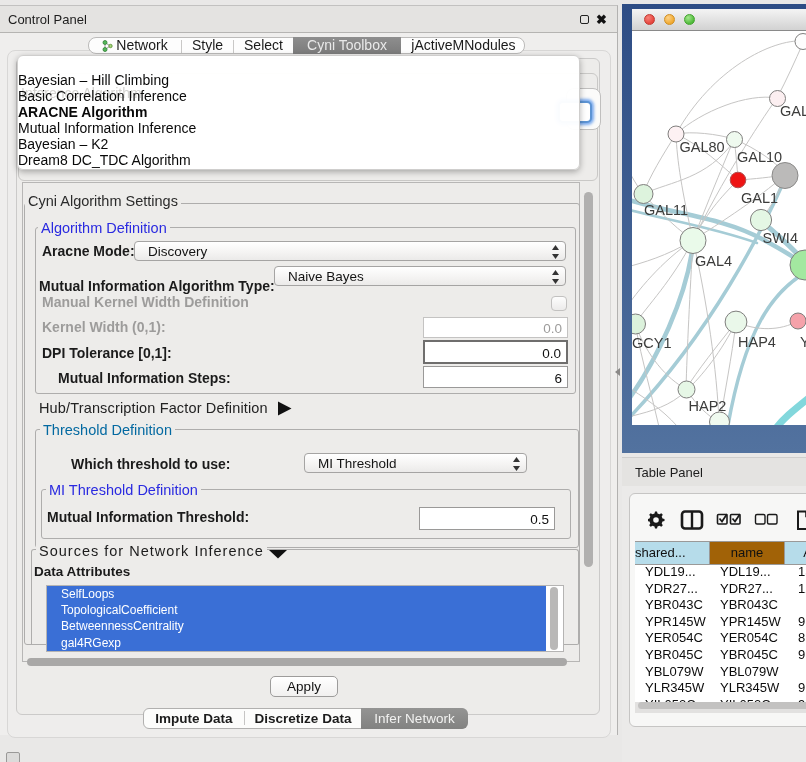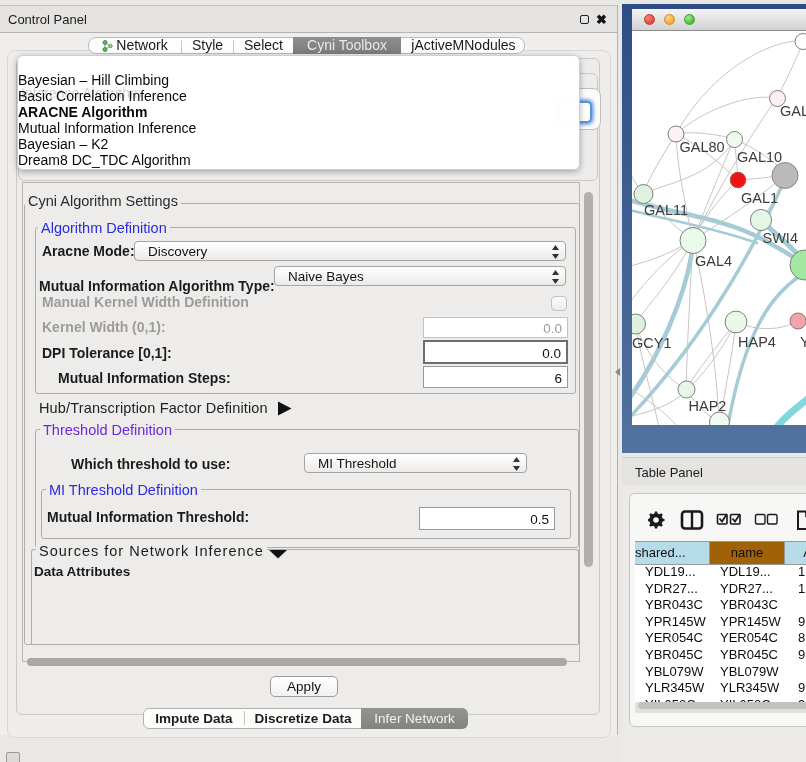--- a/index.html
+++ b/index.html
@@ -22,21 +22,21 @@
       border:1px solid #cbcac9;border-radius:6px;}
   
   #tabs{left:88px;top:31px;width:437px;height:17px;box-sizing:border-box;background:#fdfdfd;
       border:1px solid #bcbbba;border-radius:8px;font-size:14px;color:#1a1a1a;}
   #tabs .seg{position:absolute;top:0;height:15px;line-height:15px;text-align:center;}
   #tabs .sep{position:absolute;top:2px;height:13px;width:1px;background:#c9c8c7;}
   #tabs .dark{background:linear-gradient(#8e8e8e,#7b7b7b);color:#e9e9e9;top:-1px;height:17px;line-height:17px;}
   
   .grp{border:1px solid #aeadac;border-radius:3px;}
   .gtitle{position:absolute;background:#edecea;padding:0 3px;font-size:14.5px;white-space:nowrap;line-height:15px;}
-  .blue{color:#2a2ae0;} .green{color:#6d28d9;}
+  .blue{color:#2a2ae0;} .green{color:#0369a1;}
   .lbl{position:absolute;font-size:14px;font-weight:bold;color:#1b1b1b;white-space:nowrap;line-height:15px;}
   .dis{color:#9d9c9b;}
   .combo{position:absolute;background:linear-gradient(#ffffff,#f4f3f2 60%,#ebeae9);
       border:1px solid #a5a4a3;border-radius:4px;box-sizing:border-box;height:20px;
       font-size:13.5px;color:#141414;}
   .combo .cv{position:absolute;left:13px;top:3px;line-height:14px;}
   .combo svg{position:absolute;right:5px;top:3px;}
   .tf{position:absolute;background:#fff;border:1px solid #9a9998;box-sizing:border-box;
       font-size:13.5px;color:#111;}
   .tf span{position:absolute;right:5px;top:3px;line-height:15px;}
@@ -155,20 +155,25 @@
       <span style="top:4px;">0.5</span>
     </div>
 
   <div class="abs grp" style="left:31px;top:549px;width:546px;height:94px;border-bottom:none;border-radius:3px 3px 0 0;"></div>
   <span class="gtitle" style="left:36px;top:544px;color:#1c1c1c;letter-spacing:1px;background:#edecea;">Sources for Network Inference</span>
   <svg class="abs" style="left:269px;top:549px;" width="18" height="10" viewBox="0 0 18 10">
       <path d="M0 1 L18 1 L9 9.5 Z" fill="#111"></path>
     </svg>
   <span class="lbl" style="left:34px;top:564px;font-size:13.5px;">Data Attributes</span>
 
+  <div class="abs" style="left:46px;top:585px;width:518px;height:67px;background:#ffffff;border:1px solid #b5b4b3;box-sizing:border-box;">
+    <div class="abs" style="left:0;top:0;width:499px;height:65px;background:#3a6fd6;color:#fff;
+         font-size:12px;line-height:16.2px;padding-left:14px;box-sizing:border-box;">SelfLoops<br>TopologicalCoefficient<br>BetweennessCentrality<br>gal4RGexp</div>
+    <div class="abs" style="left:503px;top:1px;width:8px;height:63px;background:#b9b8b7;border-radius:4px;"></div>
+  </div>
 </div>
 
 <div class="abs" id="dropdown" style="left:17px;top:55px;width:563px;height:115px;background:rgba(255,255,255,.97);
      border:1px solid #cfcecd;border-radius:6px;box-shadow:0 2px 6px rgba(0,0,0,.3);box-sizing:border-box;">
   <div class="abs" style="left:3px;top:30px;font-size:14px;color:#d4d3d0;line-height:14px;">Inference Algorithm</div>
   <div class="abs" style="left:0;top:16px;font-size:14px;color:#090909;line-height:16px;white-space:nowrap;">
     Bayesian – Hill Climbing<br>
     Basic Correlation Inference<br>
     <b>ARACNE Algorithm</b><br>
     Mutual Information Inference<br>

